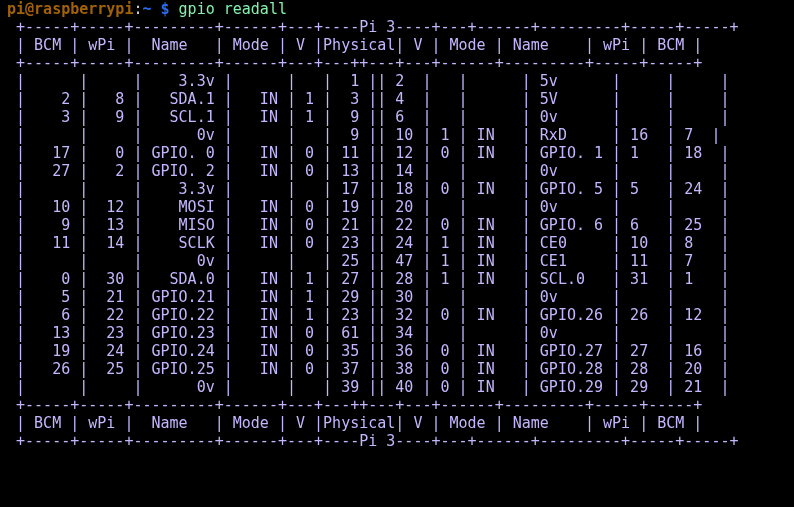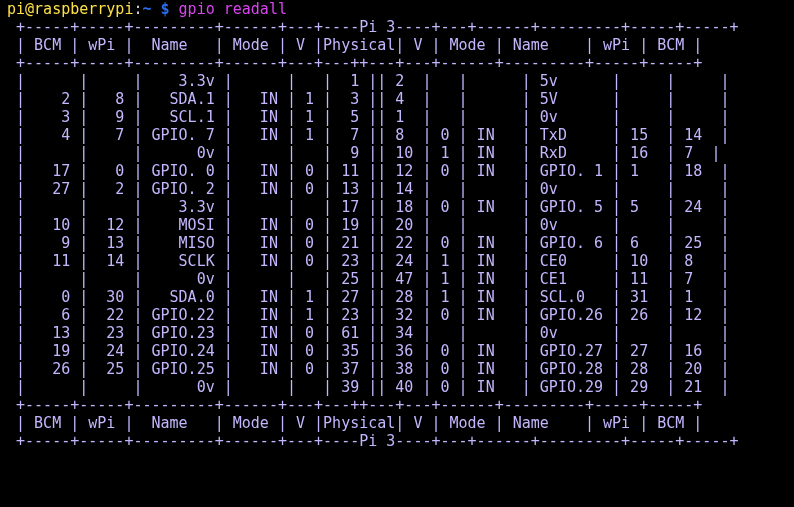--- a/index.html
+++ b/index.html
@@ -25,51 +25,51 @@
     display: block;
     white-space: pre;
     font-family: "DejaVu Sans Mono", "Liberation Mono", monospace;
     font-size: 15px;
     line-height: 18px;
     height: 18px;
     letter-spacing: 0px;
     color: #00c400;
   }
   
-  .prompt-user   { color: #fde047; font-weight: normal; }
+  .prompt-user   { color: #a16207; font-weight: bold; }
   .prompt-punct  { color: #d8d8d8; }
   .prompt-path   { color: #2b6df0; font-weight: bold; }
   .prompt-dollar { color: #2b6df0; font-weight: bold; }
-  .prompt-cmd    { color: #d946ef; }
+  .prompt-cmd    { color: #86efac; }
   .table-line    { color: #c4b5fd; }
 </style>
 </head>
 <body>
 
 <div id="terminal">
 
   <div class="line"><span class="prompt-user">pi@raspberrypi</span><span class="prompt-punct">:</span><span class="prompt-path">~</span><span class="prompt-punct"> </span><span class="prompt-dollar">$</span><span class="prompt-punct"> </span><span class="prompt-cmd">gpio readall</span></div>
 
   <div id="table-out">
       <div class="line table-line"> +-----+-----+---------+------+---+----Pi 3----+---+------+---------+-----+-----+</div>
       <div class="line table-line"> | BCM | wPi |  Name   | Mode | V |Physical| V | Mode | Name    | wPi | BCM |</div>
       <div class="line table-line"> +-----+-----+---------+------+---+---++---+---+------+---------+-----+-----+</div>
       <div class="line table-line"> |      |     |    3.3v |      |   |  1 || 2  |   |      | 5v      |     |     |</div>
       <div class="line table-line"> |    2 |   8 |   SDA.1 |   IN | 1 |  3 || 4  |   |      | 5V      |     |     |</div>
-      <div class="line table-line"> |    3 |   9 |   SCL.1 |   IN | 1 |  5 || 1  |   |      | 0v      |     |     |</div>
-      <div class="line table-line"> |    4 |   7 | GPIO. 7 |   IN | 1 |  7 || 8  | 0 | IN   | TxD     | 15  | 14  |</div>
+      <div class="line table-line"> |    3 |   9 |   SCL.1 |   IN | 1 |  9 || 6  |   |      | 0v      |     |     |</div>
       <div class="line table-line"> |      |     |      0v |      |   |  9 || 10 | 1 | IN   | RxD     | 16  | 7  |</div>
       <div class="line table-line"> |   17 |   0 | GPIO. 0 |   IN | 0 | 11 || 12 | 0 | IN   | GPIO. 1 | 1   | 18  |</div>
       <div class="line table-line"> |   27 |   2 | GPIO. 2 |   IN | 0 | 13 || 14 |   |      | 0v      |     |     |</div>
       <div class="line table-line"> |      |     |    3.3v |      |   | 17 || 18 | 0 | IN   | GPIO. 5 | 5   | 24  |</div>
       <div class="line table-line"> |   10 |  12 |    MOSI |   IN | 0 | 19 || 20 |   |      | 0v      |     |     |</div>
       <div class="line table-line"> |    9 |  13 |    MISO |   IN | 0 | 21 || 22 | 0 | IN   | GPIO. 6 | 6   | 25  |</div>
       <div class="line table-line"> |   11 |  14 |    SCLK |   IN | 0 | 23 || 24 | 1 | IN   | CE0     | 10  | 8   |</div>
       <div class="line table-line"> |      |     |      0v |      |   | 25 || 47 | 1 | IN   | CE1     | 11  | 7   |</div>
       <div class="line table-line"> |    0 |  30 |   SDA.0 |   IN | 1 | 27 || 28 | 1 | IN   | SCL.0   | 31  | 1   |</div>
+      <div class="line table-line"> |    5 |  21 | GPIO.21 |   IN | 1 | 29 || 30 |   |      | 0v      |     |     |</div>
       <div class="line table-line"> |    6 |  22 | GPIO.22 |   IN | 1 | 23 || 32 | 0 | IN   | GPIO.26 | 26  | 12  |</div>
       <div class="line table-line"> |   13 |  23 | GPIO.23 |   IN | 0 | 61 || 34 |   |      | 0v      |     |     |</div>
       <div class="line table-line"> |   19 |  24 | GPIO.24 |   IN | 0 | 35 || 36 | 0 | IN   | GPIO.27 | 27  | 16  |</div>
       <div class="line table-line"> |   26 |  25 | GPIO.25 |   IN | 0 | 37 || 38 | 0 | IN   | GPIO.28 | 28  | 20  |</div>
       <div class="line table-line"> |      |     |      0v |      |   | 39 || 40 | 0 | IN   | GPIO.29 | 29  | 21  |</div>
       <div class="line table-line"> +-----+-----+---------+------+---+---++---+---+------+---------+-----+-----+</div>
       <div class="line table-line"> | BCM | wPi |  Name   | Mode | V |Physical| V | Mode | Name    | wPi | BCM |</div>
       <div class="line table-line"> +-----+-----+---------+------+---+----Pi 3----+---+------+---------+-----+-----+</div>
     </div>
 

